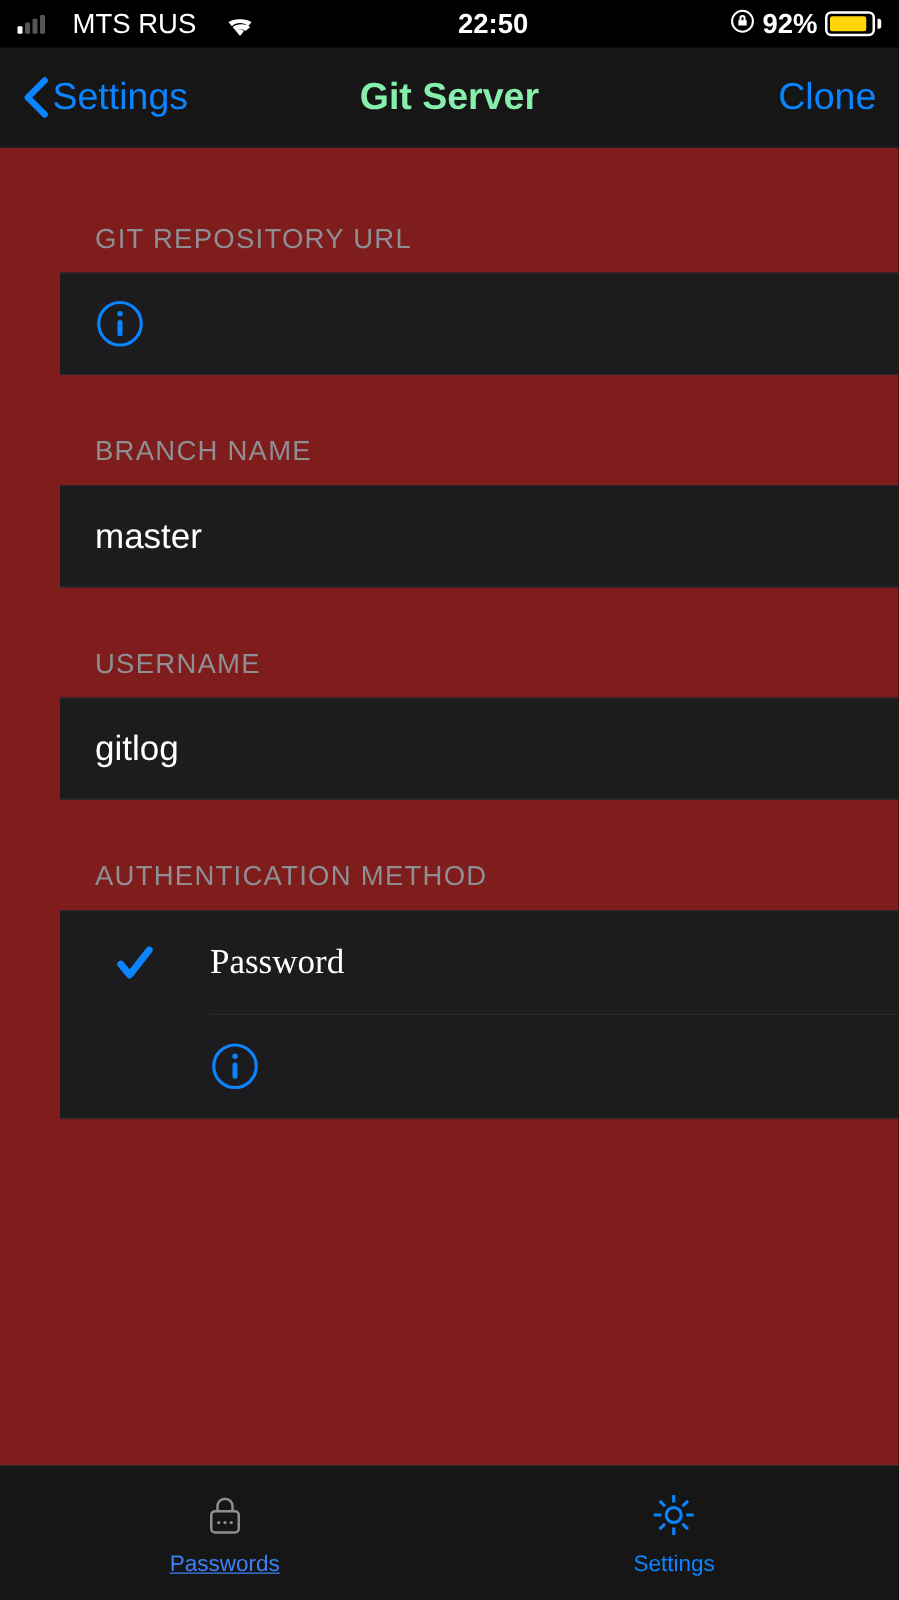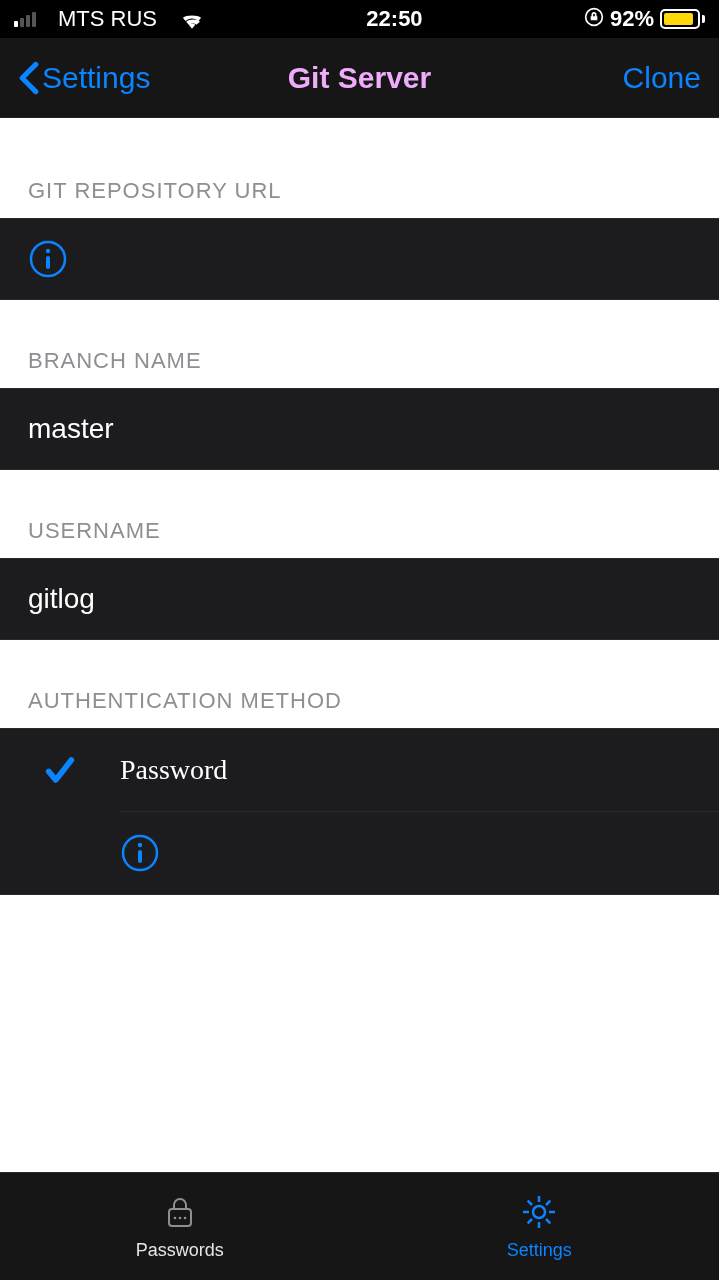--- a/index.html
+++ b/index.html
@@ -22,46 +22,46 @@
   .battery { display:flex; align-items:center; gap:2px; }
   .battery-body { width: 40px; height: 20px; border: 2px solid #fff; border-radius: 5px; padding: 2px; display:flex; }
   .battery-fill { background: #ffd60a; border-radius: 2px; height: 100%; }
   .battery-cap { width: 3px; height: 8px; background: #fff; border-radius: 0 2px 2px 0; }
   .orientation-lock { font-size: 18px; }
 
   
   .nav-bar { height: 80px; background: #161616; display: flex; align-items: center; justify-content: space-between; padding: 0 18px; border-bottom: 1px solid #222; }
   .nav-back { display: flex; align-items: center; color: #0a84ff; font-size: 30px; cursor: pointer; gap: 2px; }
   .nav-back svg { width: 22px; height: 34px; }
-  .nav-title { font-size: 30px; font-weight: 600; color: #f0abfc; position:absolute; left:0; right:0; text-align:center; pointer-events:none;}
+  .nav-title { font-size: 30px; font-weight: 600; color: #86efac; position:absolute; left:0; right:0; text-align:center; pointer-events:none;}
   .nav-action { color: #0a84ff; font-size: 30px; font-weight: 400; cursor: pointer; }
   .nav-bar { position: relative; }
 
   
-  .content { flex: 1; background: #ffffff; overflow-y: auto; }
+  .content { flex: 1; background: #7f1d1d; overflow-y: auto; padding-left: 48px; }
   .section-header { color: #8e8e93; font-size: 22px; letter-spacing: 1px; padding: 48px 28px 14px; text-transform: uppercase; }
   .section-header.first { padding-top: 60px; }
   .cell { background: #1c1c1e; min-height: 82px; display: flex; align-items: center; padding: 0 28px; border-top: 1px solid #2a2a2c; border-bottom: 1px solid #2a2a2c; }
   .cell input { background: transparent; border: none; outline: none; color: #fff; font-size: 28px; width: 100%; font-family: inherit; }
   .info-btn { width: 40px; height: 40px; flex-shrink: 0; cursor: pointer; }
   .info-btn svg { width: 40px; height: 40px; display:block; }
 
   .auth-group { background: #1c1c1e; border-top: 1px solid #2a2a2c; border-bottom: 1px solid #2a2a2c; }
   .auth-row { min-height: 82px; display: flex; align-items: center; padding: 0 28px 0 0; cursor: pointer; font-family: Liberation Serif, serif; }
   .auth-check { width: 120px; display:flex; justify-content:center; align-items:center; }
   .auth-check svg { width: 34px; height: 34px; }
   .auth-label { font-size: 28px; flex: 1; }
   .auth-label.dim { color: #8e8e93; }
   .auth-sep { height: 1px; background: #2a2a2c; margin-left: 120px; }
 
   
   .tab-bar { height: 108px; background: #161616; border-top: 1px solid #2a2a2c; display: flex; }
   .tab { flex: 1; display: flex; flex-direction: column; align-items: center; justify-content: center; gap: 4px; cursor: pointer; }
   .tab-label { font-size: 18px; }
-  .tab.inactive { color: #e5e5e5; }
+  .tab.inactive { color: #3b82f6; text-decoration: underline; }
   .tab.active { color: #0a84ff; }
   .tab svg { width: 40px; height: 40px; }
 </style>
 </head>
 <body>
 
 <div class="status-bar">
   <div class="status-left">
     <div class="signal">
       <span class="on"></span>

